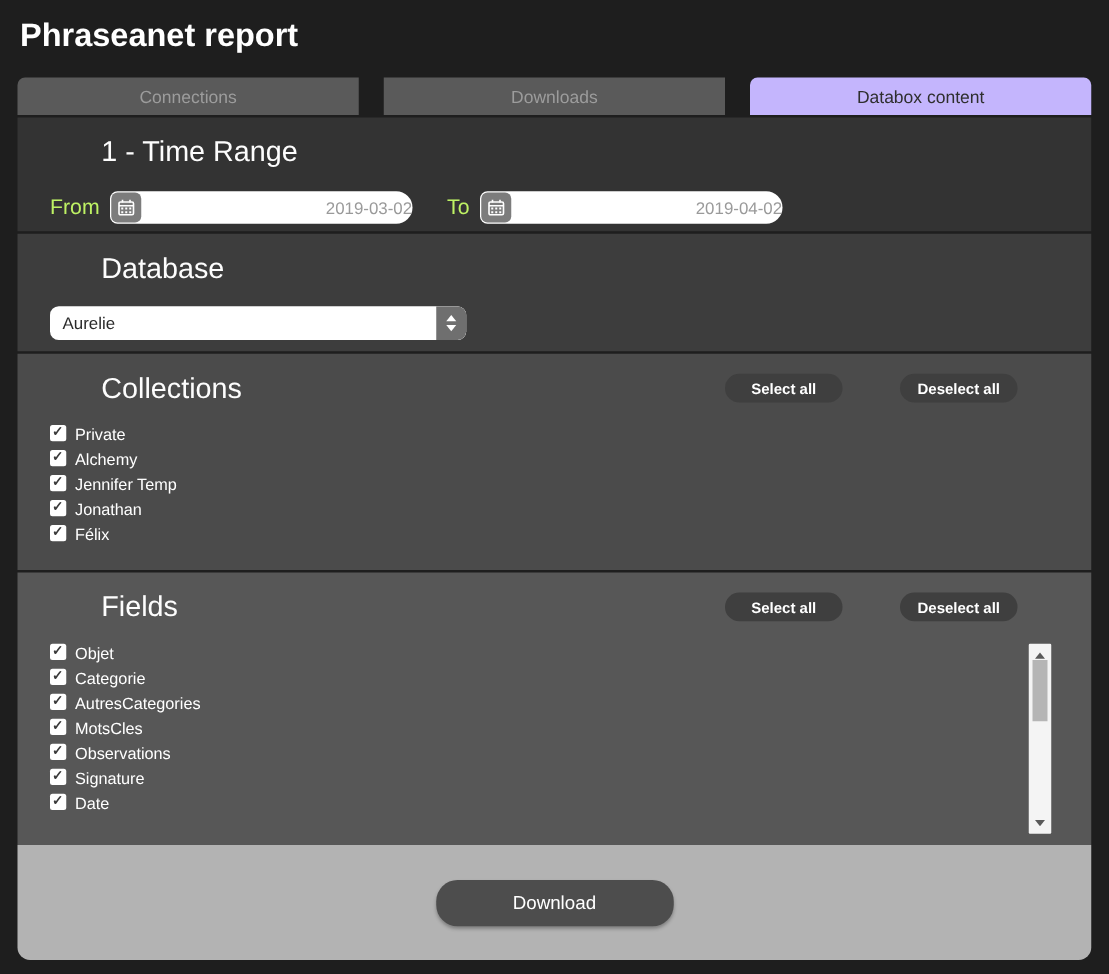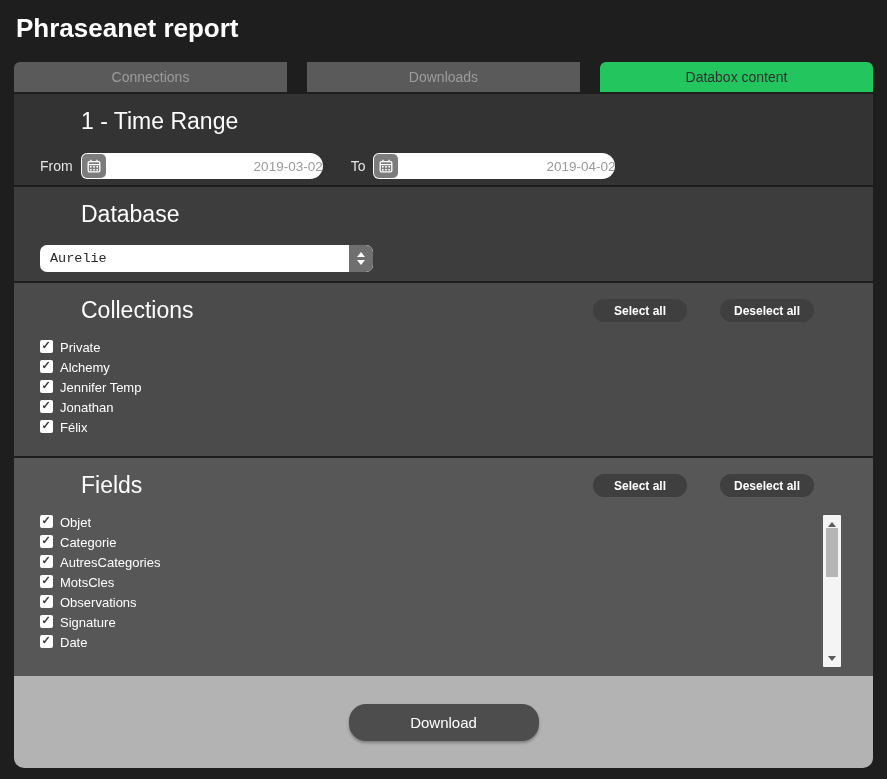--- a/index.html
+++ b/index.html
@@ -24,36 +24,36 @@
   .tab {
     flex: 1;
     background: #5a5a5a;
     color: #9c9c9c;
     font-size: 14px;
     display: flex; align-items: center; justify-content: center;
     cursor: pointer;
   }
   .tab:first-child { border-radius: 6px 0 0 0; }
   .tab.active {
-    background: #22c55e;
+    background: #c4b5fd;
     color: #2f2f2f;
     border-radius: 6px 6px 0 0;
   }
 
   
   .sec { padding: 14px 26px; margin-top: 2px; }
   .sec h2 { font-size: 23px; font-weight: 400; color: #fdfdfd; margin-left: 41px; }
   .sec-time        { background: #333333; height: 91px; }
   .sec-db          { background: #3d3d3d; height: 94px; }
   .sec-collections { background: #4b4b4b; height: 173px; }
   .sec-fields      { background: #575757; height: 218px; position: relative; margin-bottom: 0; }
 
   
   .date-row { display: flex; align-items: center; margin-top: 18px; }
-  .date-label { font-size: 14px; color: #e5e5e5; margin-right: 8px; }
+  .date-label { font-size: 17px; color: #bef264; margin-right: 8px; }
   .date-field {
     display: flex; align-items: center;
     width: 242px; height: 26px;
     background: #fff;
     border-radius: 6px 13px 13px 6px;
     margin-right: 28px;
   }
   .cal-btn {
     width: 24px; height: 24px; margin: 1px;
     background: #7c7c7c;
@@ -73,36 +73,35 @@
 
   
   .select {
     margin-top: 17px;
     width: 333px; height: 27px;
     background: #fff;
     border-radius: 7px;
     display: flex; align-items: center;
     cursor: pointer;
     overflow: hidden;
-    font-family: Liberation Mono, monospace;
   }
   .select-value { flex: 1; font-size: 13.5px; color: #2a2a2a; padding-left: 10px; }
   .select-spinner {
     width: 24px; height: 27px;
     background: #6f6f6f;
     border-radius: 0 7px 7px 0;
     display: flex; flex-direction: column; align-items: center; justify-content: center;
     gap: 3px;
   }
   .tri-up    { width: 0; height: 0; border-left: 4px solid transparent; border-right: 4px solid transparent; border-bottom: 5px solid #fff; }
   .tri-down  { width: 0; height: 0; border-left: 4px solid transparent; border-right: 4px solid transparent; border-top: 5px solid #fff; }
 
   
   .sec-head { display: flex; align-items: center; justify-content: space-between; padding-right: 33px; }
-  .btn-group { display: flex; gap: 33px; align-items: flex-end; }
+  .btn-group { display: flex; gap: 46px; align-items: flex-end; }
   .pill-btn {
     width: 94px; height: 23px;
     background: #3f3f3f;
     color: #fff;
     border: none; border-radius: 12px;
     font-family: "Liberation Sans", sans-serif;
     font-size: 12px; font-weight: bold;
     cursor: pointer;
   }
 

